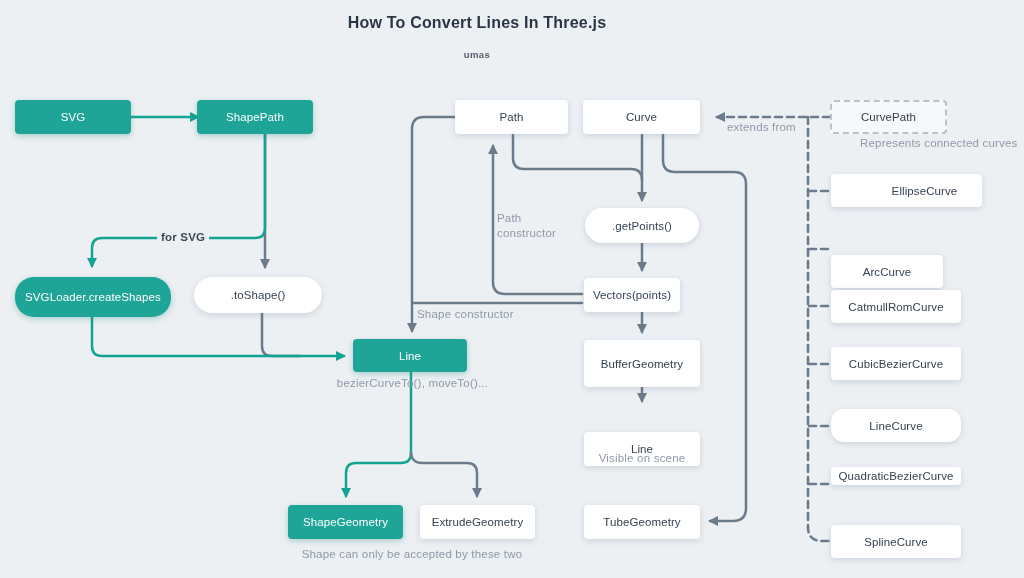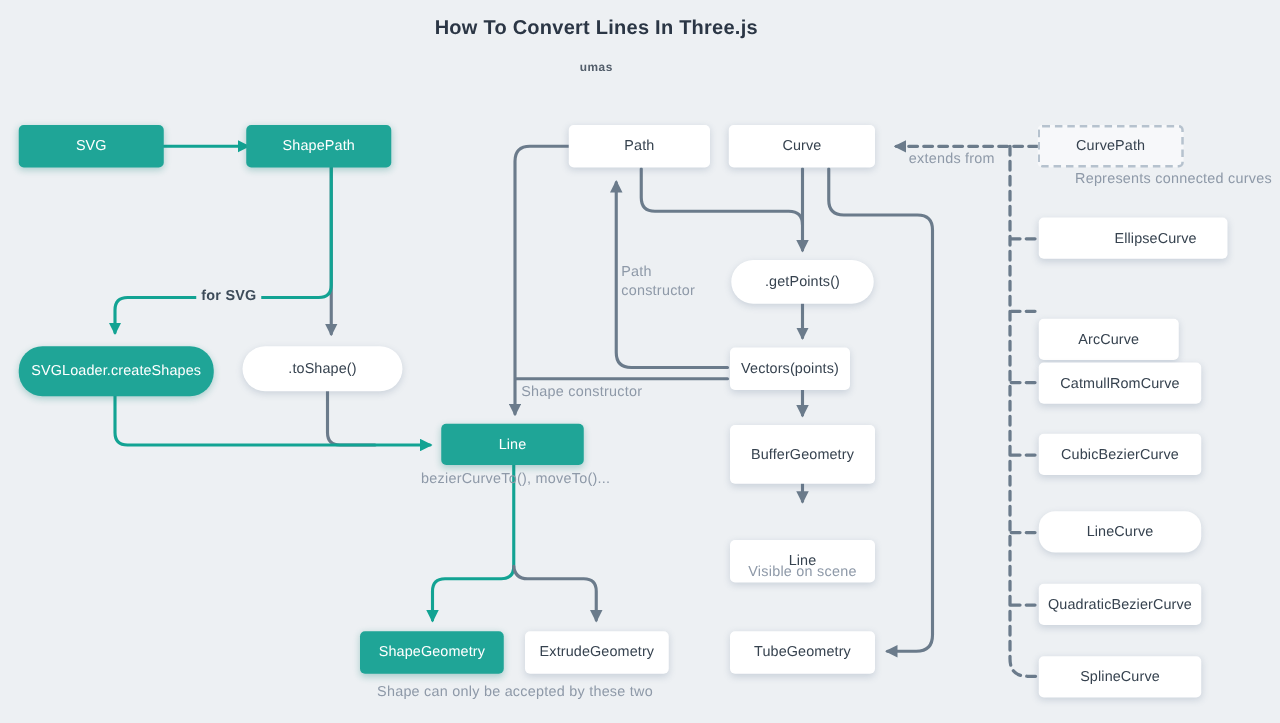--- a/index.html
+++ b/index.html
@@ -108,21 +108,21 @@
   <div class="node" style="left:584px;top:340px;width:116px;height:47px;">BufferGeometry</div>
   <div class="node" style="left:584px;top:432px;width:116px;height:34px;">Line</div>
   <div class="node" style="left:584px;top:505px;width:116px;height:34px;">TubeGeometry</div>
 
   <div class="node dashed-box" style="left:830px;top:100px;width:113px;height:30px;">CurvePath</div>
   <div class="node" style="left:831px;top:174px;width:115px;height:33px;padding-left:36px;">EllipseCurve</div>
   <div class="node" style="left:831px;top:232px;width:112px;height:33px;margin-top:23px;">ArcCurve</div>
   <div class="node" style="left:831px;top:290px;width:130px;height:33px;">CatmullRomCurve</div>
   <div class="node" style="left:831px;top:347px;width:130px;height:33px;">CubicBezierCurve</div>
   <div class="node" style="left:831px;top:409px;width:130px;height:33px;border-radius:13px;">LineCurve</div>
-  <div class="node" style="left:831px;top:467px;width:130px;height:33px;">QuadraticBezierCurve</div>
+  <div class="node" style="left:831px;top:467px;width:130px;height:18px;">QuadraticBezierCurve</div>
   <div class="node" style="left:831px;top:525px;width:130px;height:33px;">SplineCurve</div>
 
   <div class="lbl dark" style="left:157px;top:231px;">for SVG</div>
   <div class="lbl" style="left:497px;top:211px;width:64px;line-height:15px;">Path constructor</div>
   <div class="lbl" style="left:417px;top:308px;">Shape constructor</div>
   <div class="lbl" style="left:727px;top:121px;">extends from</div>
   <div class="lbl" style="left:860px;top:137px;">Represents connected curves</div>
   <div class="lbl center" style="left:330px;top:377px;width:165px;">bezierCurveTo(), moveTo()...</div>
   <div class="lbl center" style="left:584px;top:452px;width:116px;">Visible on scene</div>
   <div class="lbl center" style="left:262px;top:548px;width:300px;">Shape can only be accepted by these two</div>

